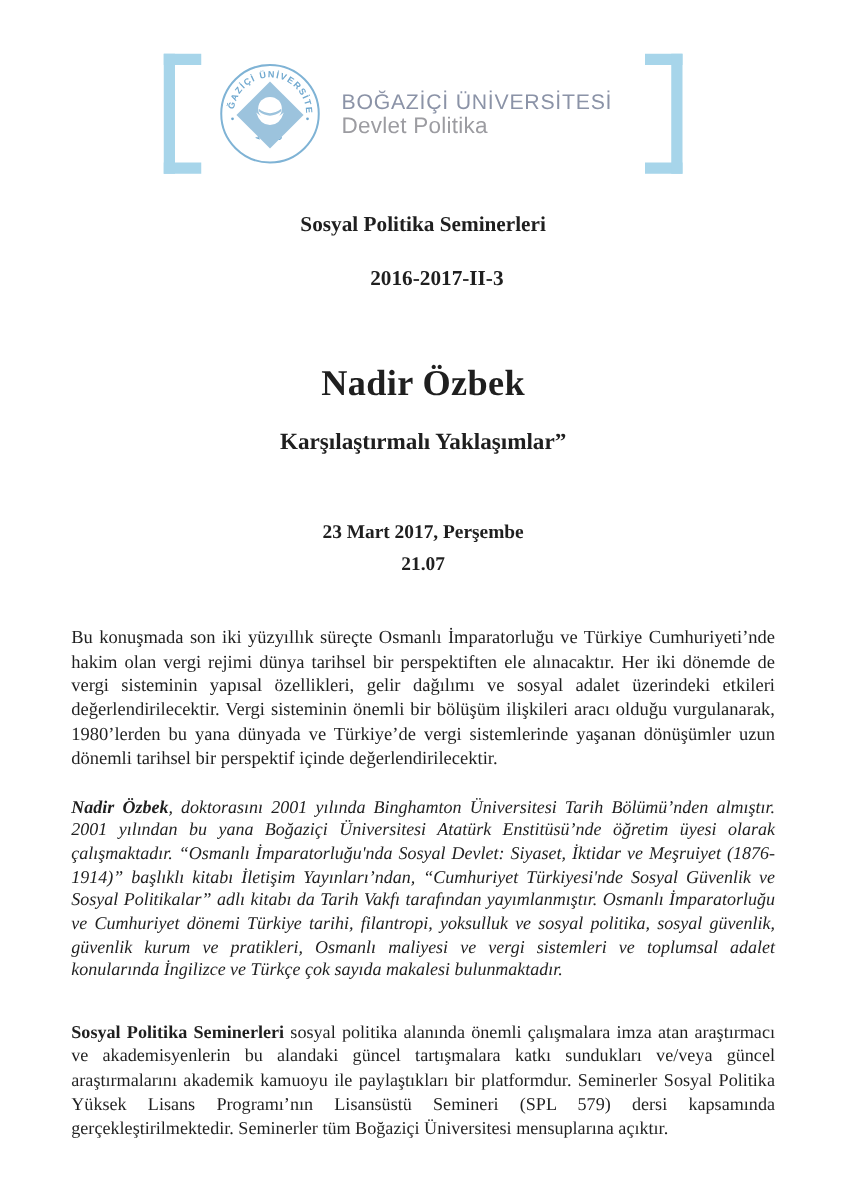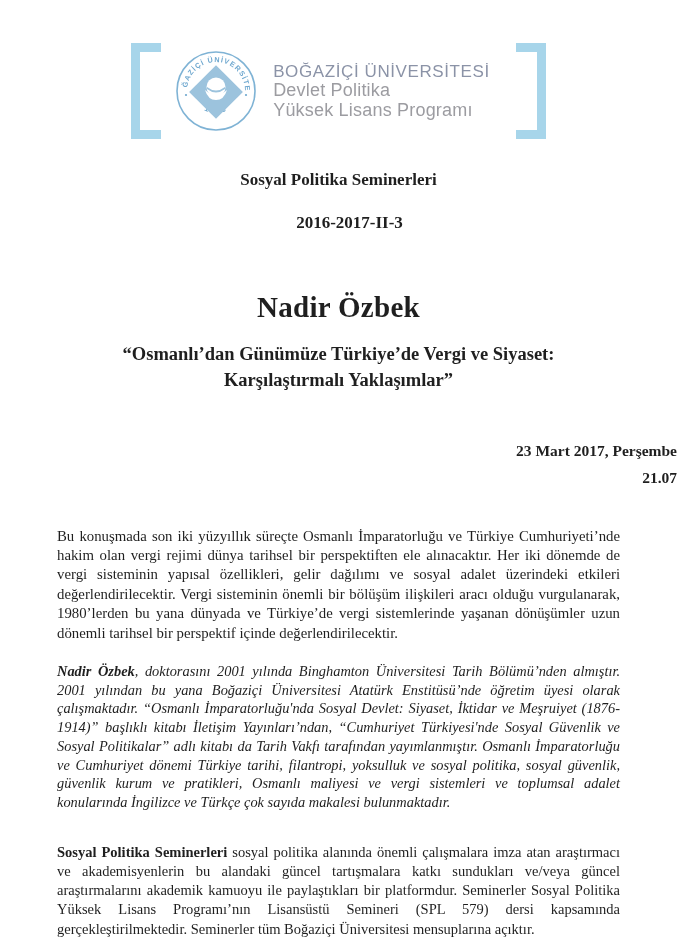--- a/index.html
+++ b/index.html
@@ -64,21 +64,21 @@
   }
   .speaker{
     margin-top:58px;text-align:center;
     font-size:29px;font-weight:bold;letter-spacing:.3px;
   }
   .talk-title{
     margin-top:18px;text-align:center;
     font-size:18.5px;font-weight:bold;line-height:1.38;
   }
   .when-where{
-    margin-top:46px;text-align:right;
+    margin-top:46px;text-align:center;
     font-size:15.5px;font-weight:bold;line-height:1.6;
   }
   .when-where div{margin-bottom:2px;}
 
   
   .body-text{
     padding:0 57px;
     text-align:justify;
     text-justify:inter-word;
   }
@@ -125,33 +125,31 @@
         <rect x="22" y="23" width="38" height="38" fill="#9cc3dd"></rect>
       </g>
       <circle cx="41" cy="37" r="9.5" fill="#ffffff"></circle>
       <path d="M30 40 Q 41 50 52 40 Q 49 50 41 50 Q 33 50 30 40 Z" fill="#ffffff"></path>
       <path d="M32 37 Q 41 44 50 37 L 50 39 Q 41 46 32 39 Z" fill="#9cc3dd"></path>
     </svg>
 
     <div class="wordmark">
       <div class="uni">BOĞAZİÇİ ÜNİVERSİTESİ</div>
       <div class="prog">Devlet Politika</div>
-      <div class="prog">Yüksek Lisans Programı</div>
     </div>
 
     <div class="bracket bracket-right"></div>
   </div>
 
   <div class="series-title">Sosyal Politika Seminerleri</div>
   <div class="edition">2016-2017-II-3</div>
 
   <div class="speaker">Nadir Özbek</div>
 
   <div class="talk-title">
-    <div>“Osmanlı’dan Günümüze Türkiye’de Vergi ve Siyaset:</div>
     <div>Karşılaştırmalı Yaklaşımlar”</div>
   </div>
 
   <div class="when-where">
     <div>23 Mart 2017, Perşembe</div>
     <div>21.07</div>
   </div>
 
   <p class="body-text abstract">Bu konuşmada son iki yüzyıllık süreçte Osmanlı İmparatorluğu ve Türkiye Cumhuriyeti’nde hakim olan vergi rejimi dünya tarihsel bir perspektiften ele alınacaktır. Her iki dönemde de vergi sisteminin yapısal özellikleri, gelir dağılımı ve sosyal adalet üzerindeki etkileri değerlendirilecektir. Vergi sisteminin önemli bir bölüşüm ilişkileri aracı olduğu vurgulanarak, 1980’lerden bu yana dünyada ve Türkiye’de vergi sistemlerinde yaşanan dönüşümler uzun dönemli tarihsel bir perspektif içinde değerlendirilecektir.</p>
 

